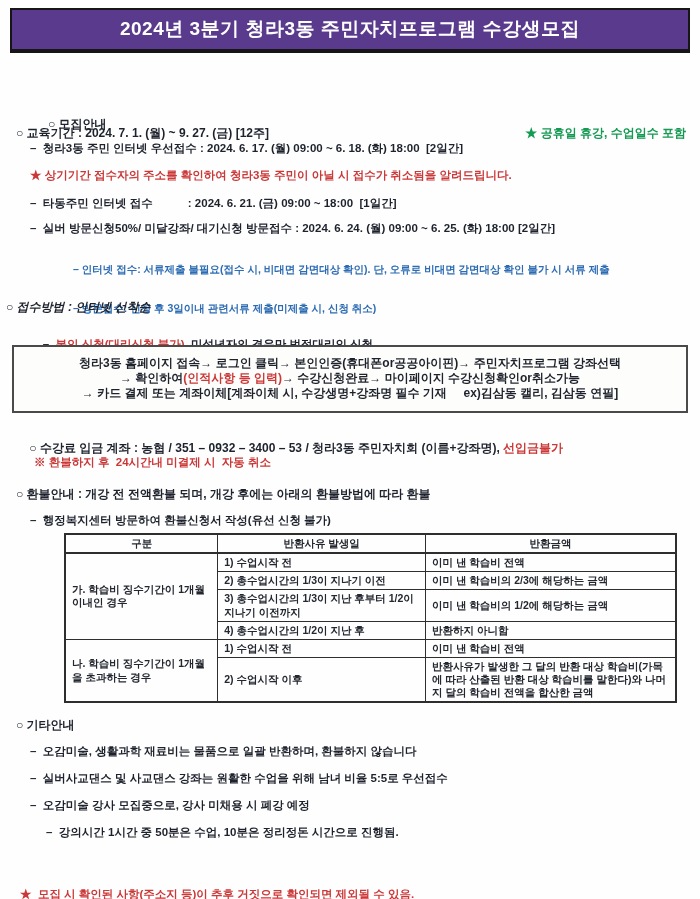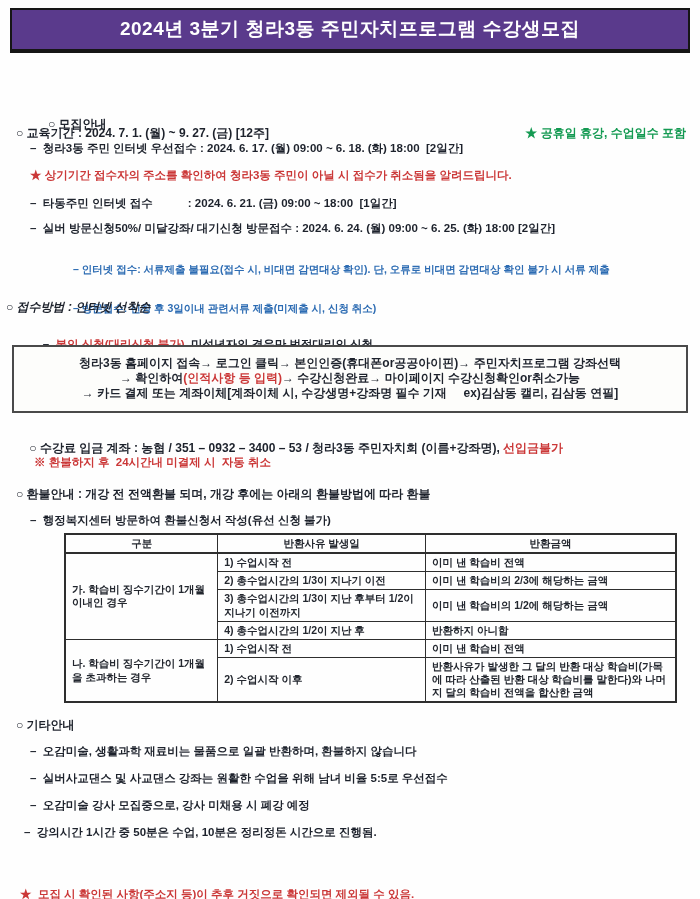--- a/index.html
+++ b/index.html
@@ -141,16 +141,16 @@
       <td>2) 수업시작 이후</td>
       <td>반환사유가 발생한 그 달의 반환 대상 학습비(가목에 따라 산출된 반환 대상 학습비를 말한다)와 나머지 달의 학습비 전액을 합산한 금액</td>
     </tr>
   </tbody>
     </table>
 
   <div class="abs fs12" style="top:717px; left:16px;">○ 기타안내</div>
   <div class="abs fs115" style="top:744px; left:30px; right:10px;">–  오감미술, 생활과학 재료비는 물품으로 일괄 반환하며, 환불하지 않습니다</div>
   <div class="abs fs115" style="top:771px; left:30px; right:10px;">–  실버사교댄스 및 사교댄스 강좌는 원활한 수업을 위해 남녀 비율 5:5로 우선접수</div>
   <div class="abs fs115" style="top:798px; left:30px; right:10px;">–  오감미술 강사 모집중으로, 강사 미채용 시 폐강 예정</div>
-  <div class="abs fs115" style="top:825px; left:24px; right:10px;">–  강의시간 1시간 중 50분은 수업, 10분은 정리정돈 시간으로 진행됨.</div>
+  <div class="abs fs115" style="top:825px; left:46px; right:10px;">–  강의시간 1시간 중 50분은 수업, 10분은 정리정돈 시간으로 진행됨.</div>
   <div class="abs fs115 red" style="top:852px; left:20px; right:10px;margin-top:35px;">★  모집 시 확인된 사항(주소지 등)이 추후 거짓으로 확인되면 제외될 수 있음.</div>
 
 </div>
 
 </body></html>

